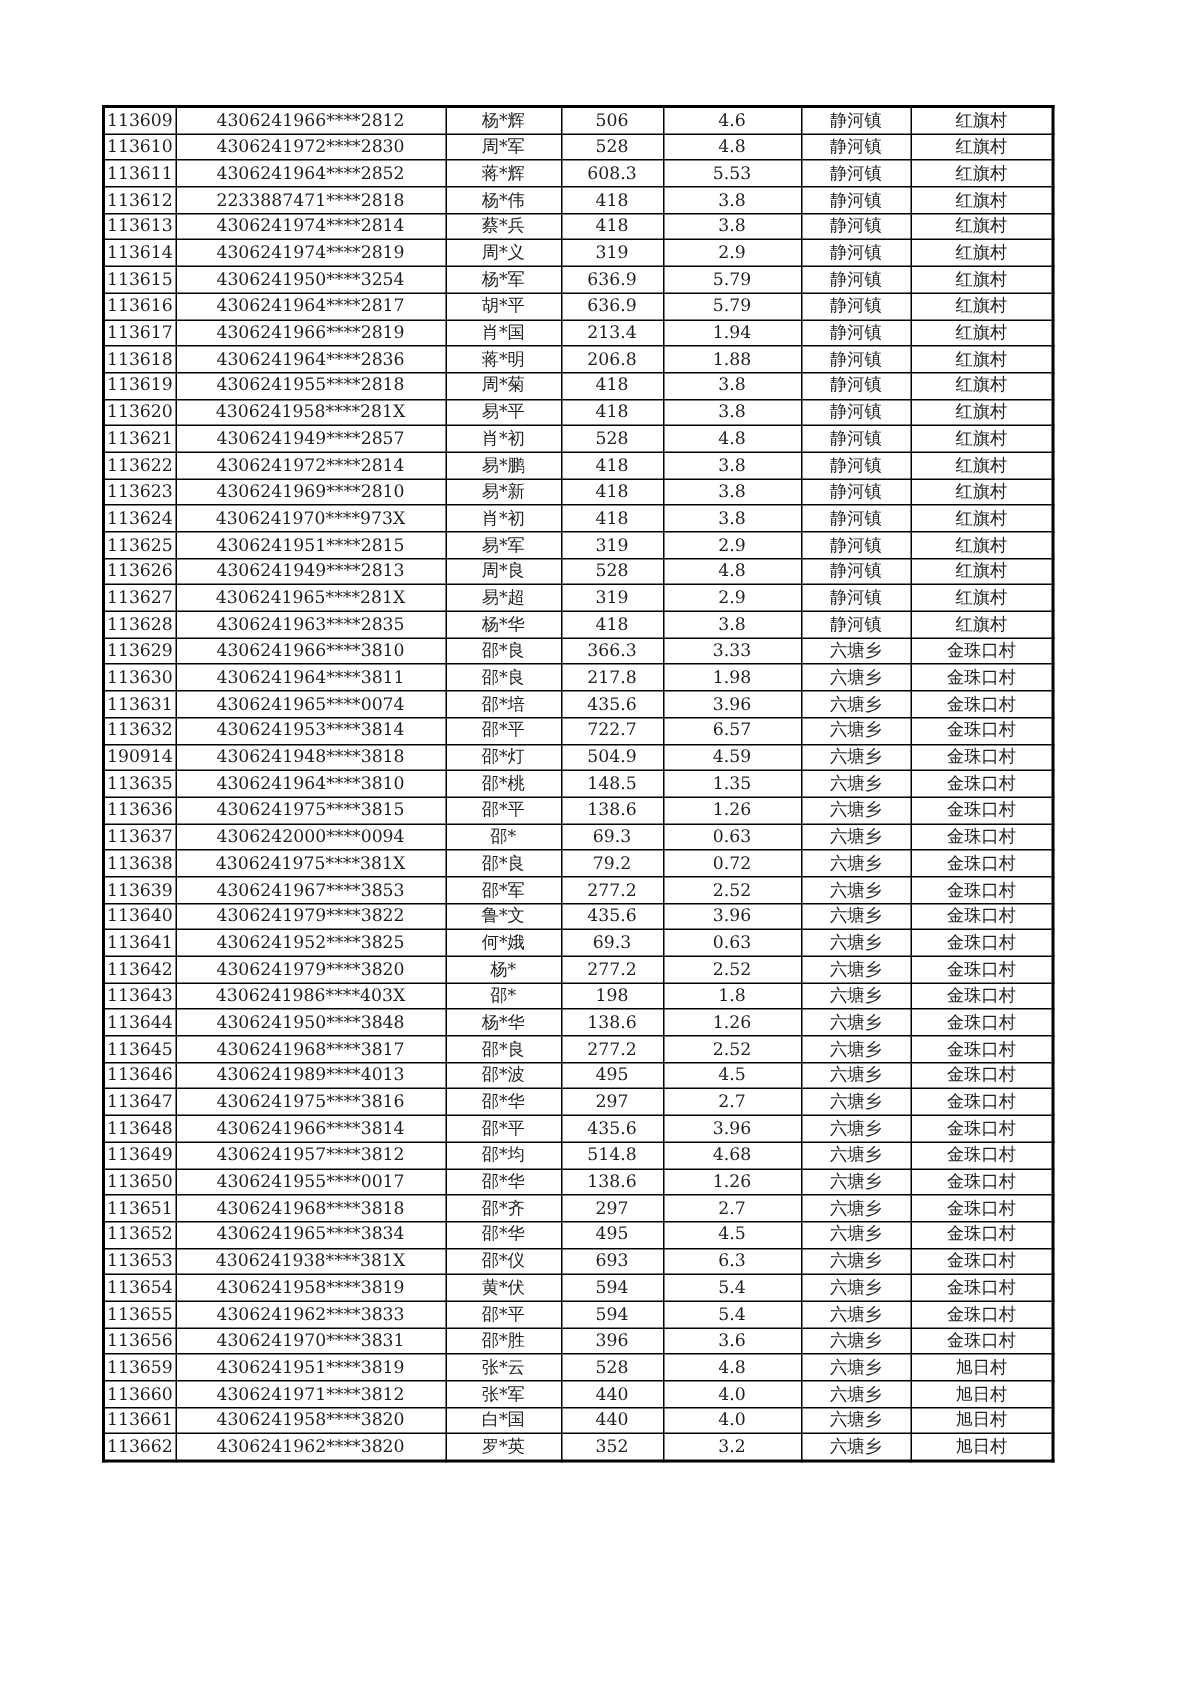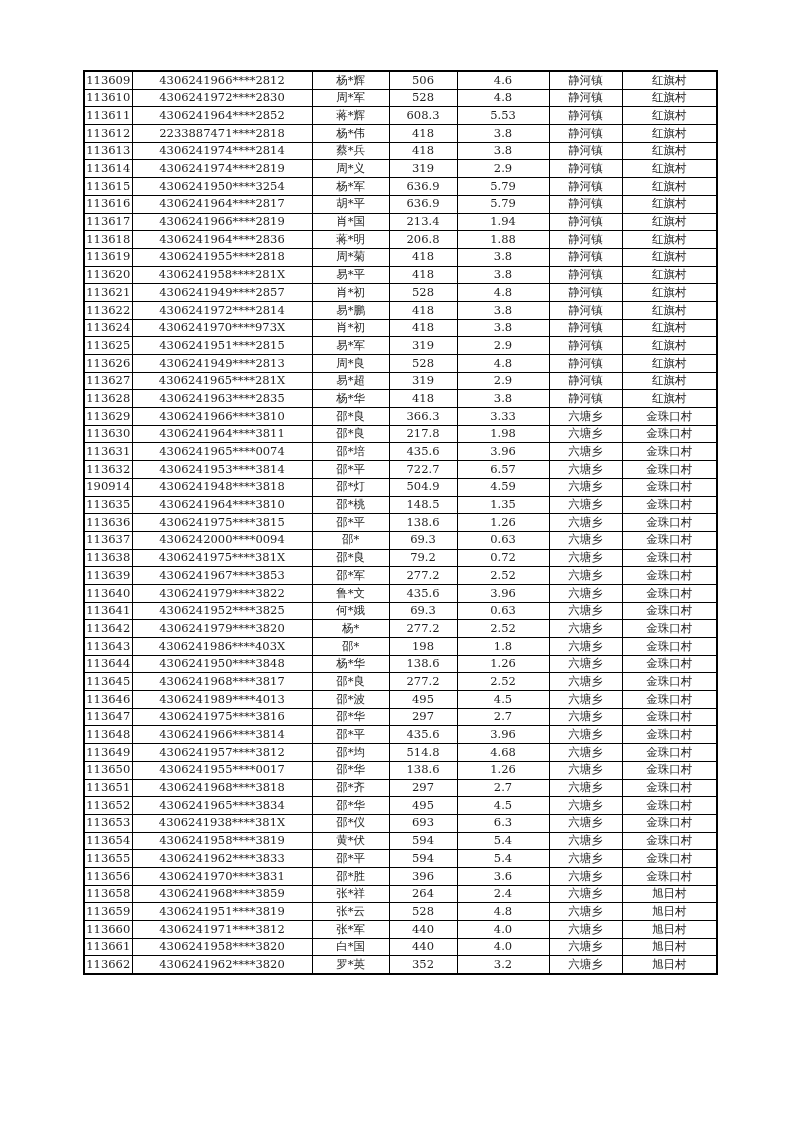--- a/index.html
+++ b/index.html
@@ -17,21 +17,21 @@
   .sheet {
     position: absolute;
     left: 0; top: 0;
     width: 794px;
     height: 1122px;
     background: #ffffff;
     overflow: hidden;
   }
   table.records {
     position: absolute;
-    left: 83px;
+    left: 68px;
     top: 70px;
     width: 633px;
     border-collapse: collapse;
     table-layout: fixed;
     border: 2px solid #000000;
   }
   table.records td {
     border: 1.4px solid #000000;
     height: 16.7px;
     padding: 0 1px;
@@ -182,20 +182,29 @@
         <tr>
           <td class="num">113622</td>
           <td class="num">4306241972****2814</td>
           <td>易*鹏</td>
           <td class="num">418</td>
           <td class="num">3.8</td>
           <td>静河镇</td>
           <td>红旗村</td>
         </tr>
         <tr>
+          <td class="num">113623</td>
+          <td class="num">4306241969****2810</td>
+          <td>易*新</td>
+          <td class="num">418</td>
+          <td class="num">3.8</td>
+          <td>静河镇</td>
+          <td>红旗村</td>
+        </tr>
+        <tr>
           <td class="num">113624</td>
           <td class="num">4306241970****973X</td>
           <td>肖*初</td>
           <td class="num">418</td>
           <td class="num">3.8</td>
           <td>静河镇</td>
           <td>红旗村</td>
         </tr>
         <tr>
           <td class="num">113625</td>
@@ -470,29 +479,20 @@
         <tr>
           <td class="num">113656</td>
           <td class="num">4306241970****3831</td>
           <td>邵*胜</td>
           <td class="num">396</td>
           <td class="num">3.6</td>
           <td>六塘乡</td>
           <td>金珠口村</td>
         </tr>
         <tr>
-          <td class="num">113658</td>
-          <td class="num">4306241968****3859</td>
-          <td>张*祥</td>
-          <td class="num">264</td>
-          <td class="num">2.4</td>
-          <td>六塘乡</td>
-          <td>旭日村</td>
-        </tr>
-        <tr>
           <td class="num">113659</td>
           <td class="num">4306241951****3819</td>
           <td>张*云</td>
           <td class="num">528</td>
           <td class="num">4.8</td>
           <td>六塘乡</td>
           <td>旭日村</td>
         </tr>
         <tr>
           <td class="num">113660</td>

